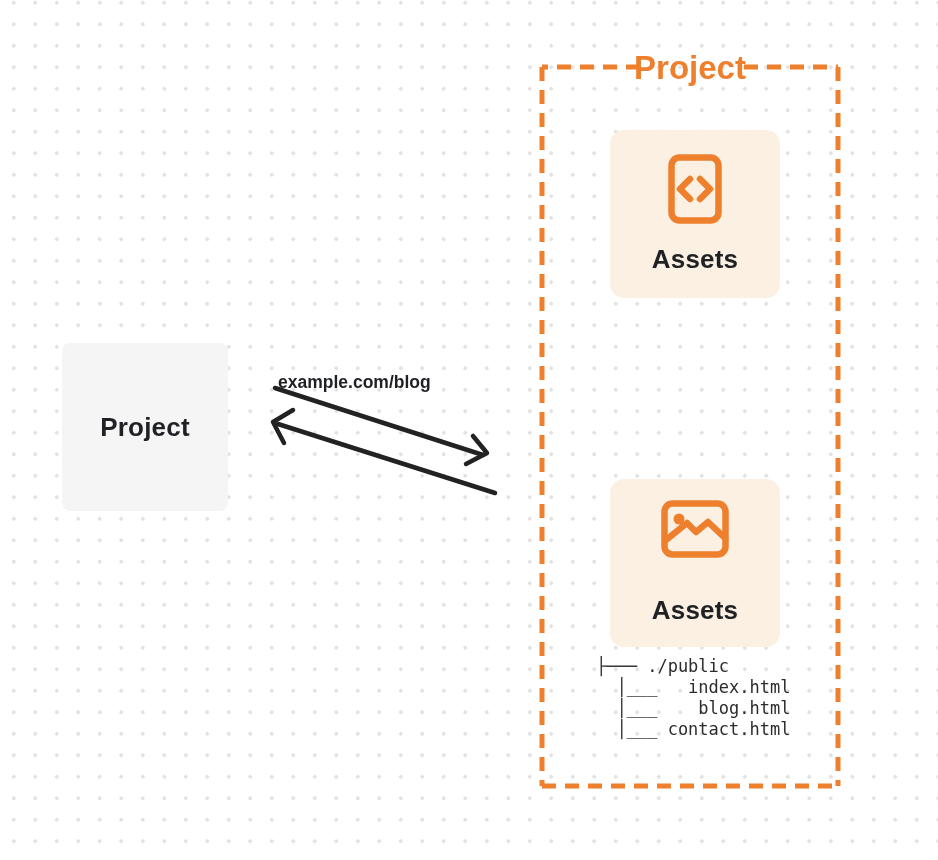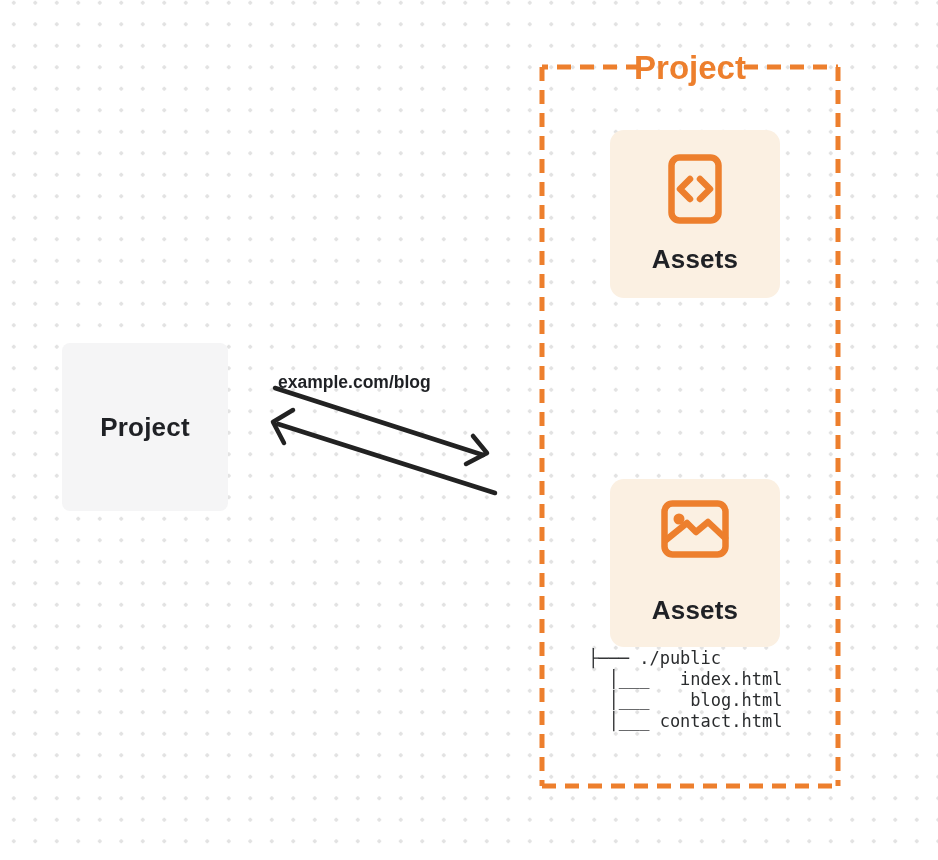--- a/index.html
+++ b/index.html
@@ -48,21 +48,21 @@
     width:170px;height:168px;
     background:var(--card-bg,#FBF0E2);
     border-radius:14px;
     color:var(--accent,#ED7F2D);
   }
   .worker-card{left:610px;top:130px;gap:20px;}
   .assets-card{left:610px;top:479px;gap:37px;}
   .card .icon{flex:0 0 auto;display:block;}
   .file-tree{
     position:absolute;left:588px;top:648px;
-    margin:0;
+    margin:8px;
     font-family:"DejaVu Sans Mono","Liberation Mono",monospace;
     font-size:17px;line-height:21px;
     color:var(--tree-ink,#2A2C2E);
     white-space:pre;
   }
 </style>
 </head>
 <body>
 
 <div class="canvas">

